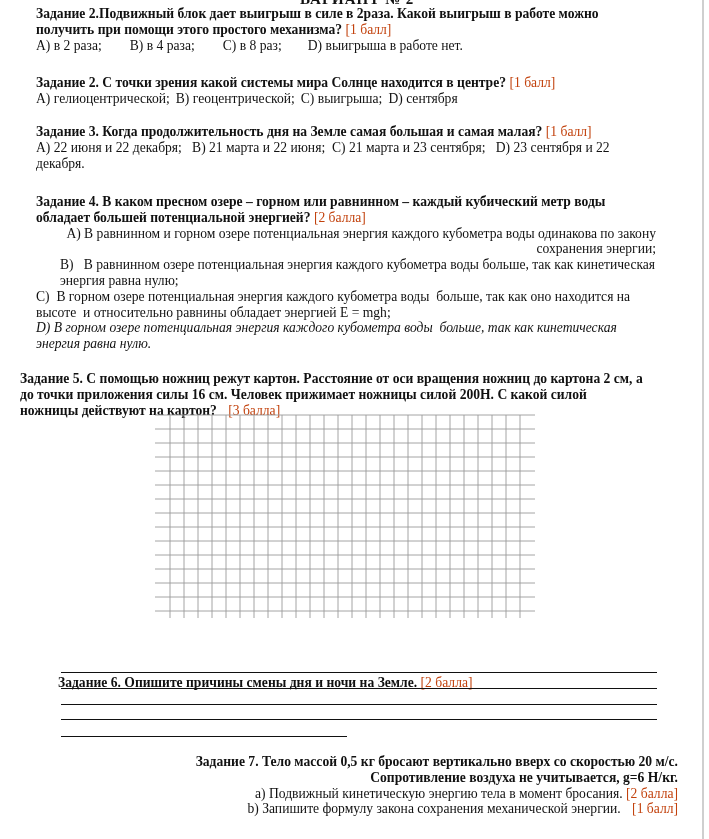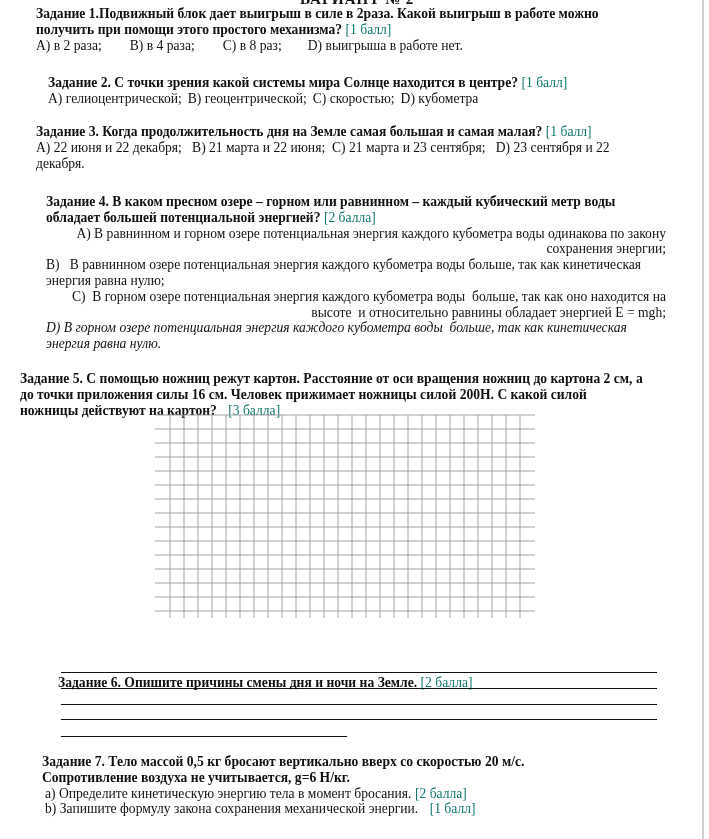--- a/index.html
+++ b/index.html
@@ -2,60 +2,60 @@
 <html><head>
 <meta charset="utf-8">
 <style>
   html, body { margin: 0; padding: 0; background: #ffffff; }
   body { width: 709px; height: 839px; position: relative; overflow: hidden;
          font-family: "Liberation Serif", "DejaVu Serif", serif; color: #111; }
   .edge { position: absolute; left: 702px; top: 0; width: 2px; height: 839px; background: #cfcfcf; }
   .hdr { position: absolute; left: 300px; top: -9px; font-weight: bold; font-size: 15px; letter-spacing: 1px; color:#111; }
   .q { position: absolute; font-size: 13.6px; line-height: 15.8px; }
   .q b { font-weight: bold; }
-  .pts { color: #0f766e; font-weight: normal; }
+  .pts { color: #c2410c; font-weight: normal; }
   .ans { white-space: nowrap; }
   .gap { display: inline-block; }
   #grid { position: absolute; left: 155px; top: 413px; }
   .line { position: absolute; height: 1.4px; background: #111; }
 </style>
 </head>
 <body>
 
 <div class="edge"></div>
 <div class="hdr">ВАРИАНТ № 2</div>
 
 <div class="q" style="left:36px; top:6px; width:620px;">
-  <b>Задание 1.Подвижный блок дает выигрыш в силе в 2раза. Какой выигрыш в работе можно получить при помощи этого простого механизма?</b>
+  <b>Задание 2.Подвижный блок дает выигрыш в силе в 2раза. Какой выигрыш в работе можно получить при помощи этого простого механизма?</b>
   <span class="pts">[1 балл]</span>
   <div class="ans">
     <span>A) в 2 раза;</span><span class="gap" style="width:28px"></span><span>B) в 4 раза;</span><span class="gap" style="width:28px"></span><span>C) в 8 раз;</span><span class="gap" style="width:26px"></span><span>D) выигрыша в работе нет.</span>
   </div>
 </div>
 
-<div class="q" style="left:48px; top:75px; width:640px;">
+<div class="q" style="left:36px; top:75px; width:640px;">
   <b>Задание 2. С точки зрения какой системы мира Солнце находится в центре?</b>
   <span class="pts">[1 балл]</span>
   <div class="ans">
-    <span>A) гелиоцентрической;</span><span class="gap" style="width:6px"></span><span>B) геоцентрической;</span><span class="gap" style="width:6px"></span><span>C) скоростью;</span><span class="gap" style="width:6px"></span><span>D) кубометра</span>
+    <span>A) гелиоцентрической;</span><span class="gap" style="width:6px"></span><span>B) геоцентрической;</span><span class="gap" style="width:6px"></span><span>C) выигрыша;</span><span class="gap" style="width:6px"></span><span>D) сентября</span>
   </div>
 </div>
 
 <div class="q" style="left:36px; top:124px; width:620px;">
   <b>Задание 3. Когда продолжительность дня на Земле самая  большая и самая малая?</b>
   <span class="pts">[1 балл]</span>
   <div style="white-space:pre-wrap;">A) 22 июня и 22 декабря;   B) 21 марта и 22 июня;  C) 21 марта и 23 сентября;   D) 23 сентября и 22 декабря.</div>
 </div>
 
-<div class="q" style="left:46px; top:194px; width:620px;">
+<div class="q" style="left:36px; top:194px; width:620px;">
   <b>Задание 4. В каком пресном озере – горном или равнинном – каждый кубический метр воды обладает большей потенциальной энергией?</b>
   <span class="pts">[2 балла]</span>
   <div style="white-space:pre-wrap;text-align:right;">A) В равнинном и горном озере потенциальная энергия каждого кубометра воды одинакова по закону сохранения энергии;</div>
-  <div style="white-space:pre-wrap;">B)   В равнинном озере потенциальная энергия каждого кубометра воды больше, так как кинетическая энергия равна нулю;</div>
-  <div style="white-space:pre-wrap;text-align:right;">C)  В горном озере потенциальная энергия каждого кубометра воды  больше, так как оно находится на высоте  и относительно равнины обладает энергией E = mgh;</div>
+  <div style="white-space:pre-wrap;margin-left:24px;">B)   В равнинном озере потенциальная энергия каждого кубометра воды больше, так как кинетическая энергия равна нулю;</div>
+  <div style="white-space:pre-wrap;">C)  В горном озере потенциальная энергия каждого кубометра воды  больше, так как оно находится на высоте  и относительно равнины обладает энергией E = mgh;</div>
   <div style="white-space:pre-wrap;font-style:italic;">D) В горном озере потенциальная энергия каждого кубометра воды  больше, так как кинетическая энергия равна нулю.</div>
 </div>
 
 <div class="q" style="left:20px; top:371px; width:625px;">
   <b>Задание 5. С помощью ножниц режут картон. Расстояние от оси вращения ножниц до картона 2 см, а до точки приложения силы 16 см. Человек прижимает ножницы силой 200Н. С какой силой ножницы действуют на картон?</b>
   <span class="gap" style="width:8px"></span><span class="pts">[3 балла]</span>
 </div>
 
 <svg id="grid" width="385" height="210">
     <line x1="15" x2="15" y1="2" y2="205" stroke="#9a9a9a" stroke-width="0.9"></line>
@@ -104,24 +104,24 @@
 <div class="q" style="left:58px; top:675px; width:620px;">
   <b>Задание 6. Опишите причины смены дня и ночи на Земле.</b>
   <span class="pts">[2 балла]</span>
 </div>
 <div class="line" style="left:61px; top:672px; width:596px;"></div>
 <div class="line" style="left:61px; top:688px; width:596px;"></div>
 <div class="line" style="left:61px; top:704px; width:596px;"></div>
 <div class="line" style="left:61px; top:719px; width:596px;"></div>
 <div class="line" style="left:61px; top:736px; width:286px;"></div>
 
-<div class="q" style="left:42px; top:754px; width:620px;">
+<div class="q" style="left:58px; top:754px; width:620px;text-align:right;">
   <b style="display:block;">Задание 7.  Тело массой 0,5 кг бросают вертикально вверх со скоростью 20 м/с.</b>
   <b style="display:block;">Сопротивление воздуха не учитывается, g=6 Н/кг.</b>
   <div class="ans" style="padding-left:3px;">
-    <span>a) Определите кинетическую энергию тела в момент бросания.</span>
+    <span>a) Подвижный кинетическую энергию тела в момент бросания.</span>
     <span class="pts">[2 балла]</span>
   </div>
   <div class="ans" style="padding-left:3px;">
     <span>b) Запишите формулу закона сохранения механической энергии.</span><span class="gap" style="width:8px"></span>
     <span class="pts">[1 балл]</span>
   </div>
 </div>
 
 </body></html>

